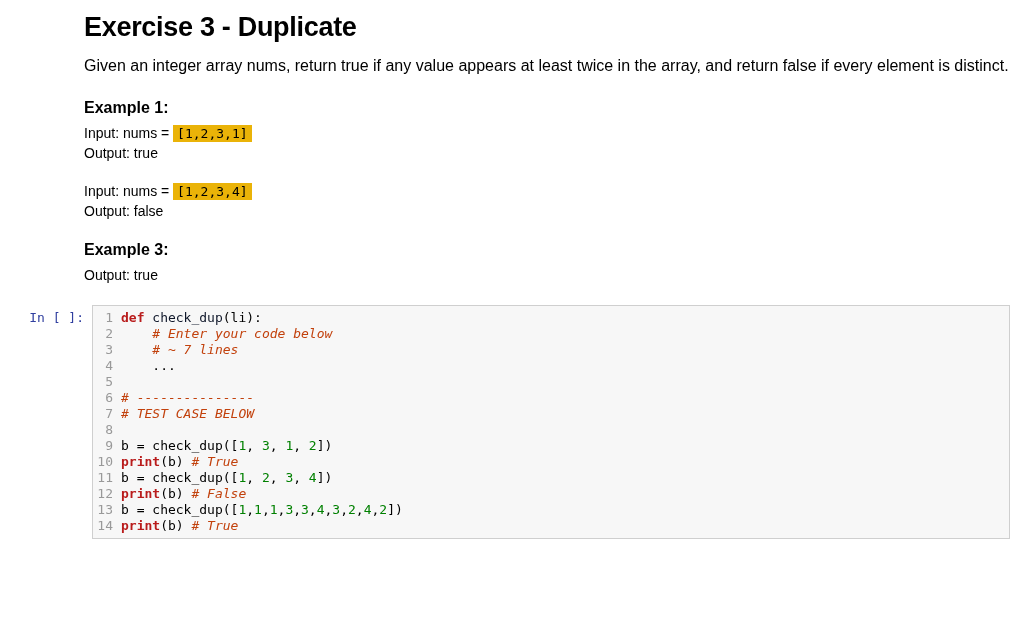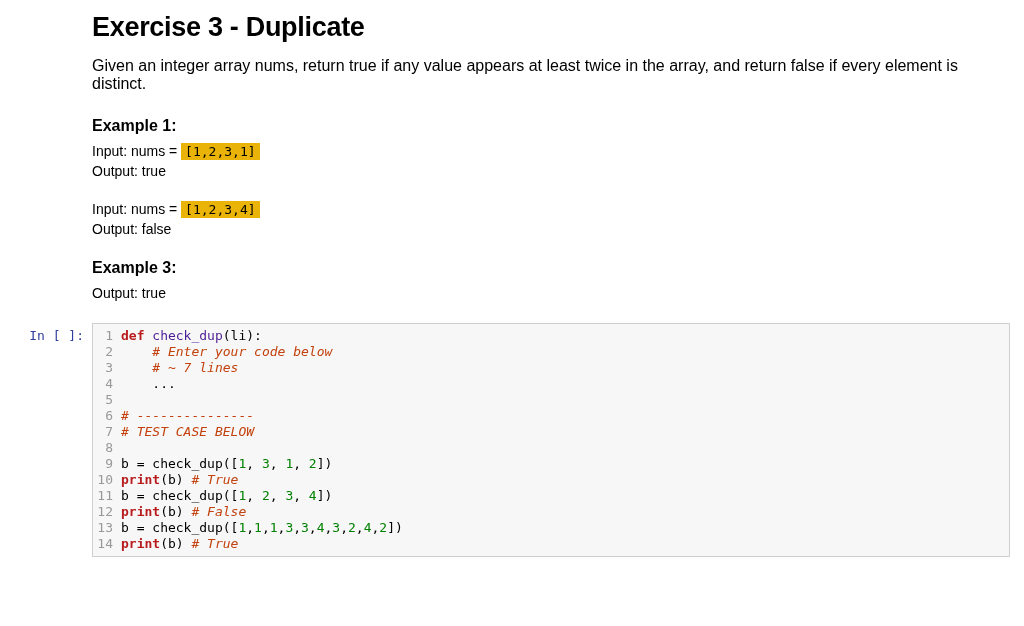--- a/index.html
+++ b/index.html
@@ -6,21 +6,21 @@
   body {
     margin: 0;
     padding: 0;
     font-family: -apple-system, BlinkMacSystemFont, "Segoe UI", Helvetica, Arial, sans-serif;
     font-size: 14px;
     color: #000;
     background: #fff;
   }
   .container {
     width: 1024px;
-    padding: 12px 0 0 12px;
+    padding: 12px 0 0 4px;
   }
   .markdown {
     margin-left: 80px;
     margin-right: 14px;
   }
   h1 {
     font-size: 27px;
     font-weight: 800;
     margin: 0 0 14px 0;
     letter-spacing: -0.3px;
@@ -45,20 +45,21 @@
     font-family: "SFMono-Regular", Menlo, Consolas, monospace;
     background: #eab308;
     padding: 1px 4px;
     font-size: 13px;
   }
   .cell {
     display: flex;
     align-items: flex-start;
     margin-top: 8px;
     padding-right: 14px;
+    margin-left: 8px;
   }
   .prompt {
     width: 80px;
     text-align: right;
     padding-right: 8px;
     padding-top: 5px;
     font-family: "SFMono-Regular", Menlo, Consolas, monospace;
     font-size: 13px;
     color: #303f9f;
     flex-shrink: 0;
@@ -79,21 +80,21 @@
   .gutter {
     width: 28px;
     text-align: right;
     padding-right: 8px;
     color: #999;
     user-select: none;
     flex-shrink: 0;
   }
   .src { flex: 1; color: #000; }
   .kw { color: #b91c1c; font-weight: bold; }
-  .fn { color: #4c1d95; }
+  .fn { color: #0f172a; }
   .cm { color: #c2410c; font-style: italic; }
   .num { color: #008000; }
   .ell { color: #000; }
 </style>
 </head>
 <body>
 
 <div class="container">
 
   <div class="markdown">

